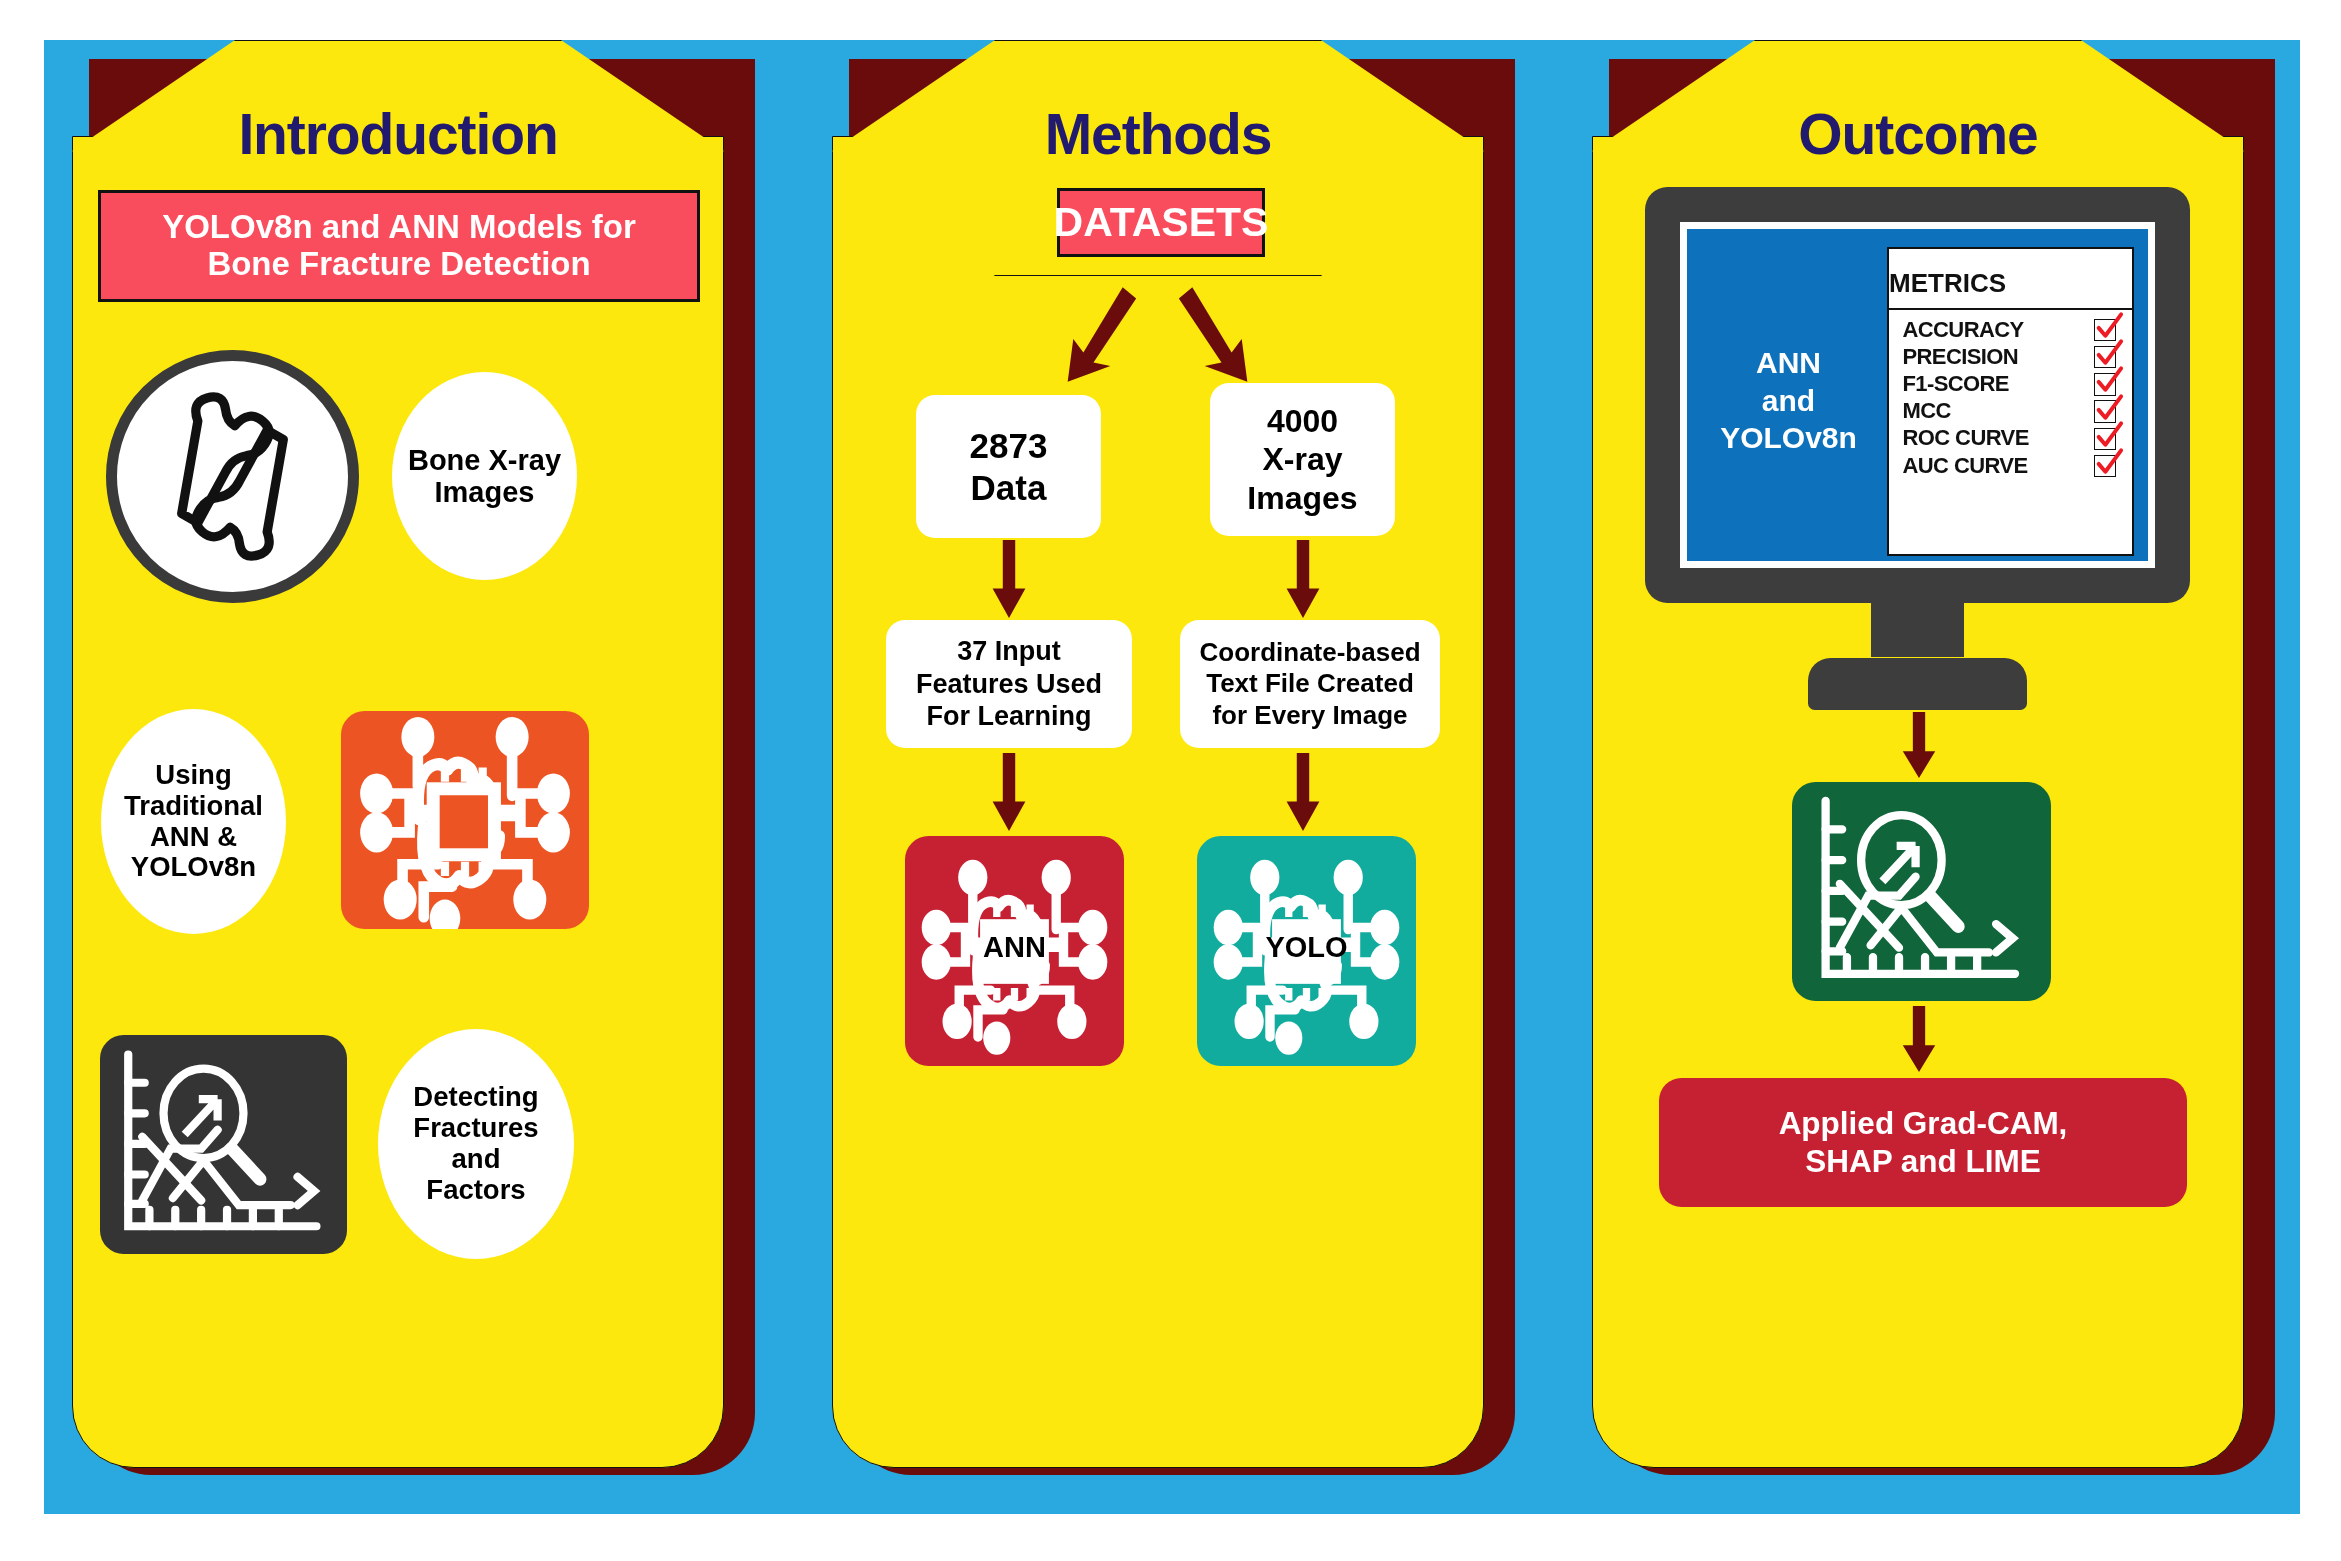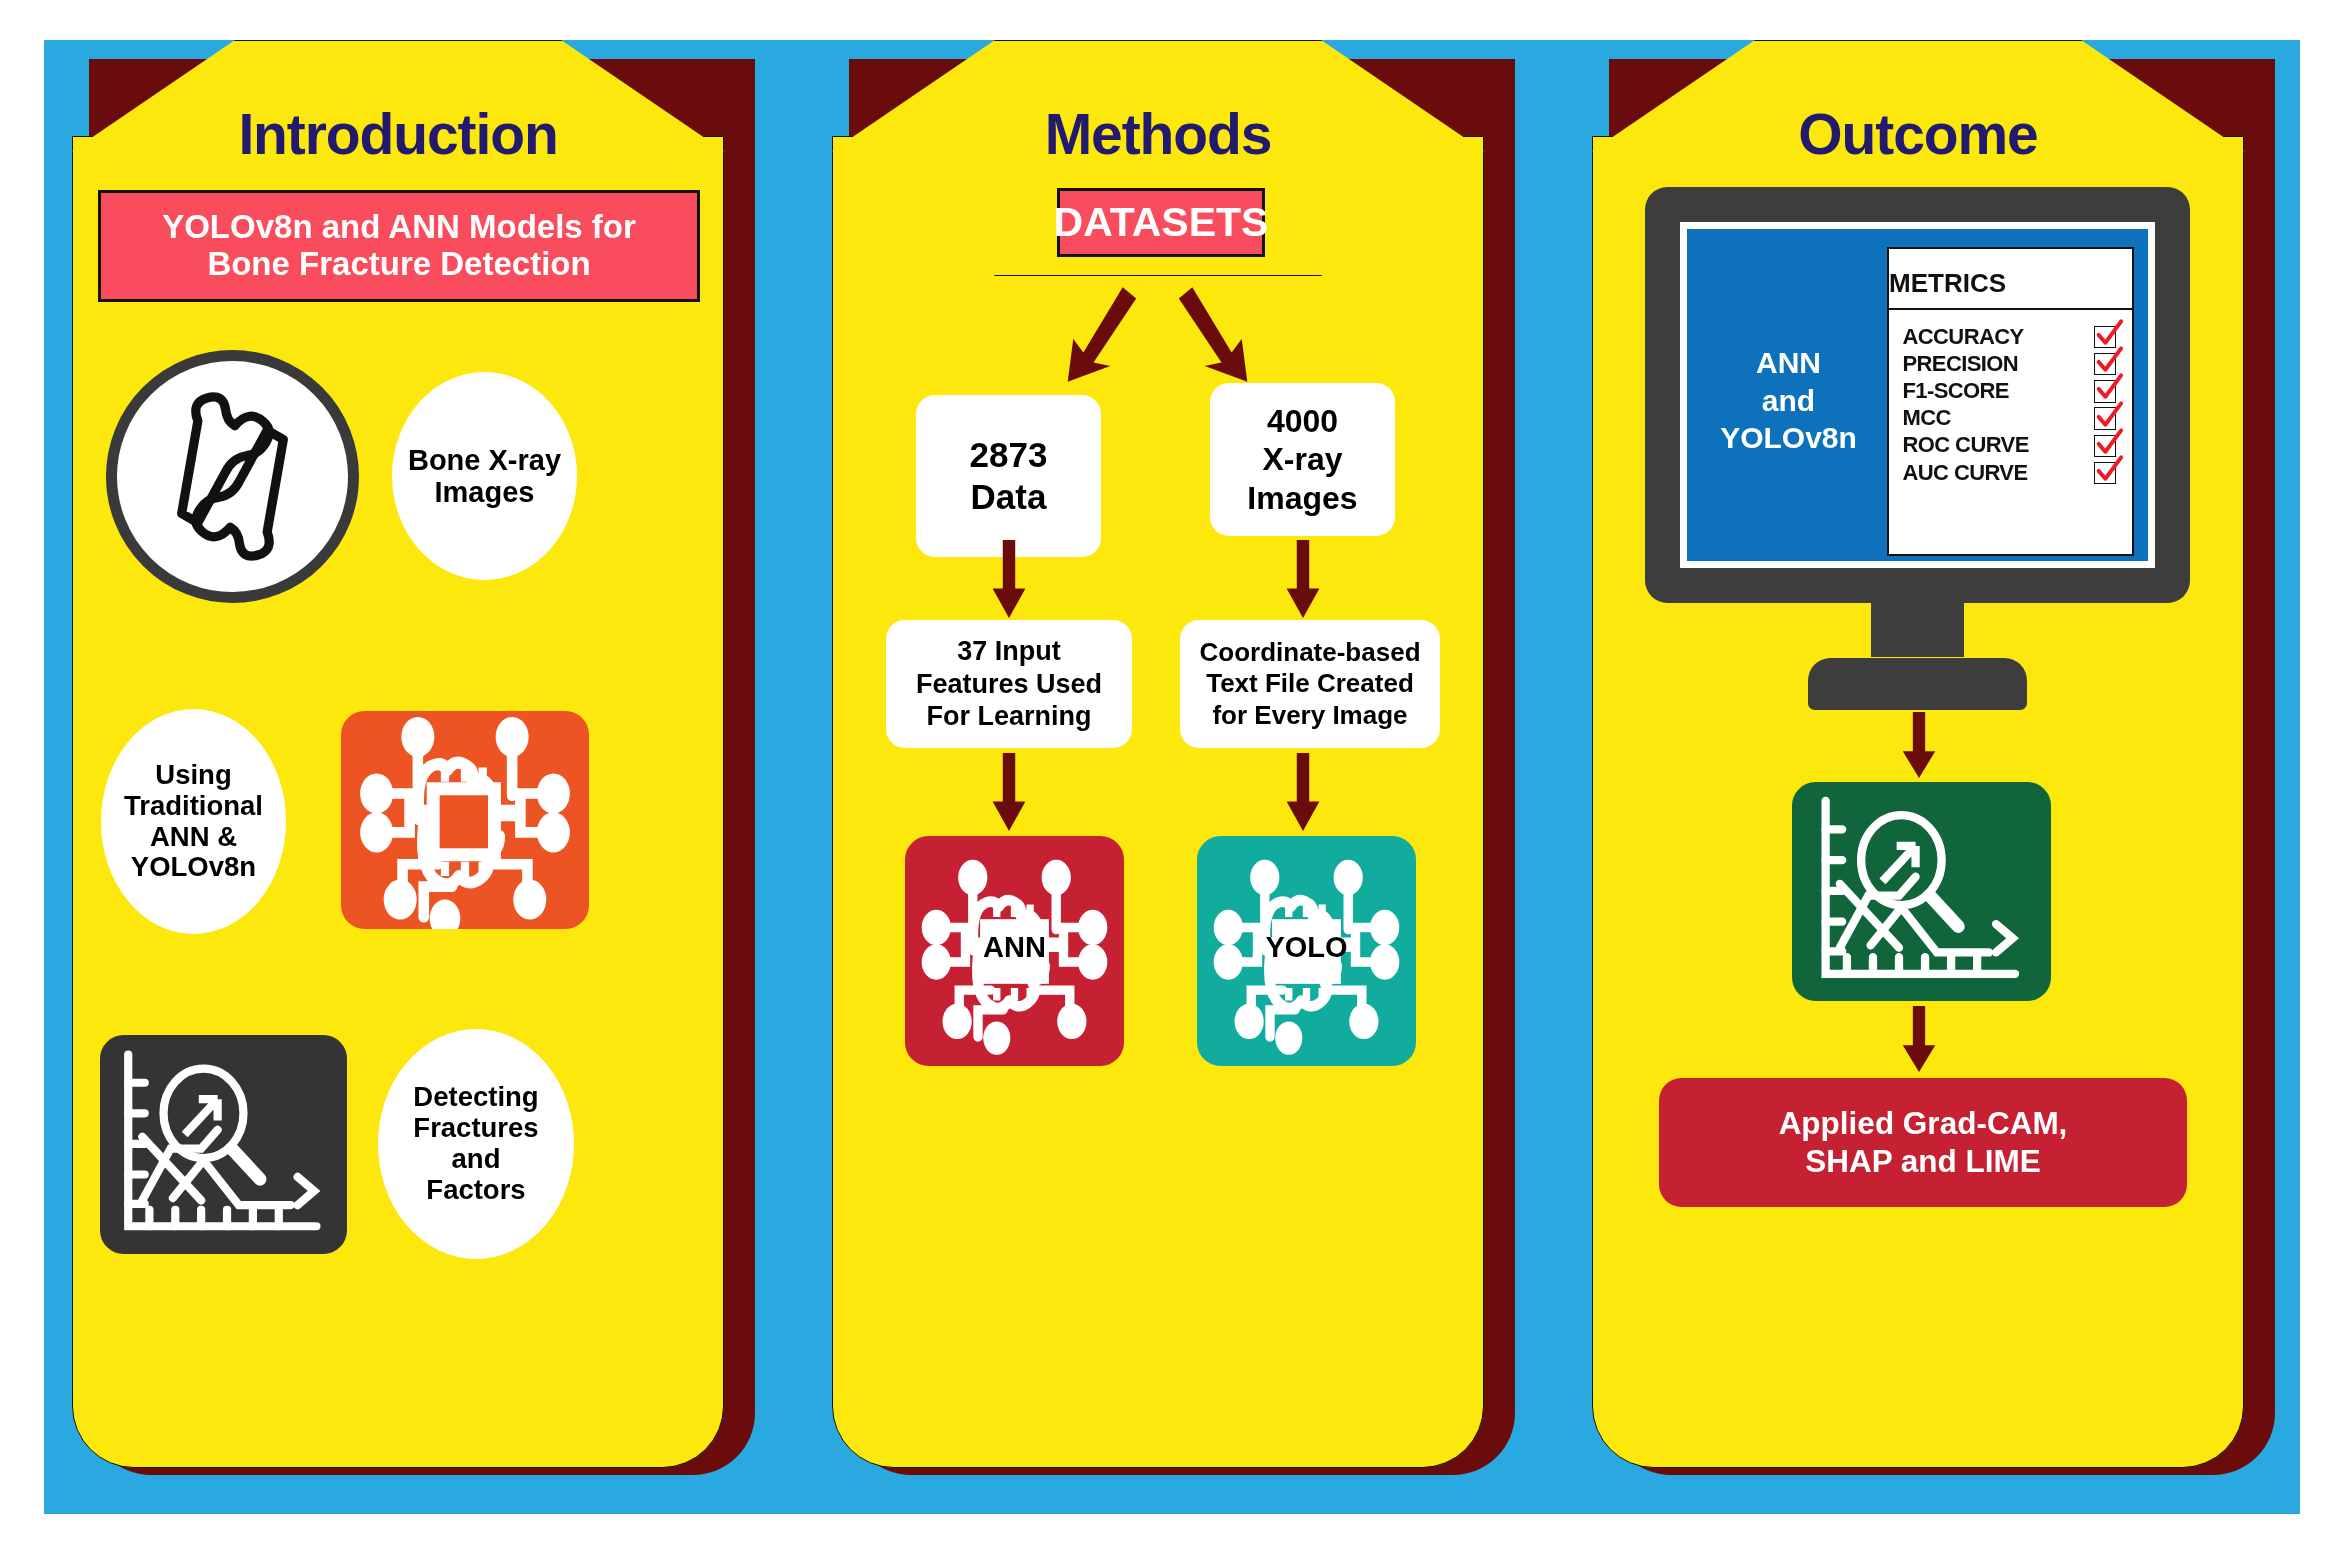--- a/index.html
+++ b/index.html
@@ -177,21 +177,21 @@
 
       <div class="redbanner" style="left:225px;top:52px;width:208px;height:69px;font-size:41px;">DATASETS</div>
 
       <svg class="arrow-v" style="left:129px;top:141px;width:393px;height:110px;" viewBox="0 0 700 195">
         <g fill="#6B0C0C">
           <path d="M288 18 L312 38 L236 152 L266 158 L190 186 L200 110 L218 134 Z"></path>
           <path d="M412 18 L388 38 L464 152 L434 158 L510 186 L500 110 L482 134 Z"></path>
         </g>
       </svg>
 
-      <div class="whitebox" style="left:84px;top:259px;width:185px;height:162px;font-size:35px;">
+      <div class="whitebox" style="left:84px;top:259px;width:185px;height:143px;font-size:35px;">
         <div>
           <div>2873</div>
           <div>Data</div>
         </div>
       </div>
       <div class="whitebox" style="left:378px;top:247px;width:185px;height:153px;font-size:32px;">
         <div>
           <div>4000</div>
           <div>X-ray</div>
           <div>Images</div>
@@ -306,21 +306,21 @@
       <div class="monitor" style="left:53px;top:51px;width:545px;height:416px;">
         <div class="screen" style="left:35px;top:35px;width:475px;height:346px;">
           <div class="scr-label" style="left:17px;top:115px;width:169px;font-size:30px;">
             <div>ANN</div>
             <div>and</div>
             <div>YOLOv8n</div>
           </div>
 
           <div class="metricspanel" style="left:200px;top:18px;width:247px;height:309px;">
             <div class="metrics-title" style="font-size:26px;">METRICS</div>
-            <div style="padding-top:13px;">
+            <div style="padding-top:6px;">
               <div class="metric-row">
                 <span class="metric-name" style="font-size:22px;">ACCURACY</span>
                 <span class="chk">
                       <span class="bx"></span>
                   <svg width="31.5" height="31.5" viewBox="0 0 56 56">
                         <path d="M10 30 L22 44 L50 6" stroke="#ED1C24" stroke-width="7" fill="none" stroke-linecap="round" stroke-linejoin="round"></path>
                       </svg>
                 </span>
               </div>
               <div class="metric-row">

